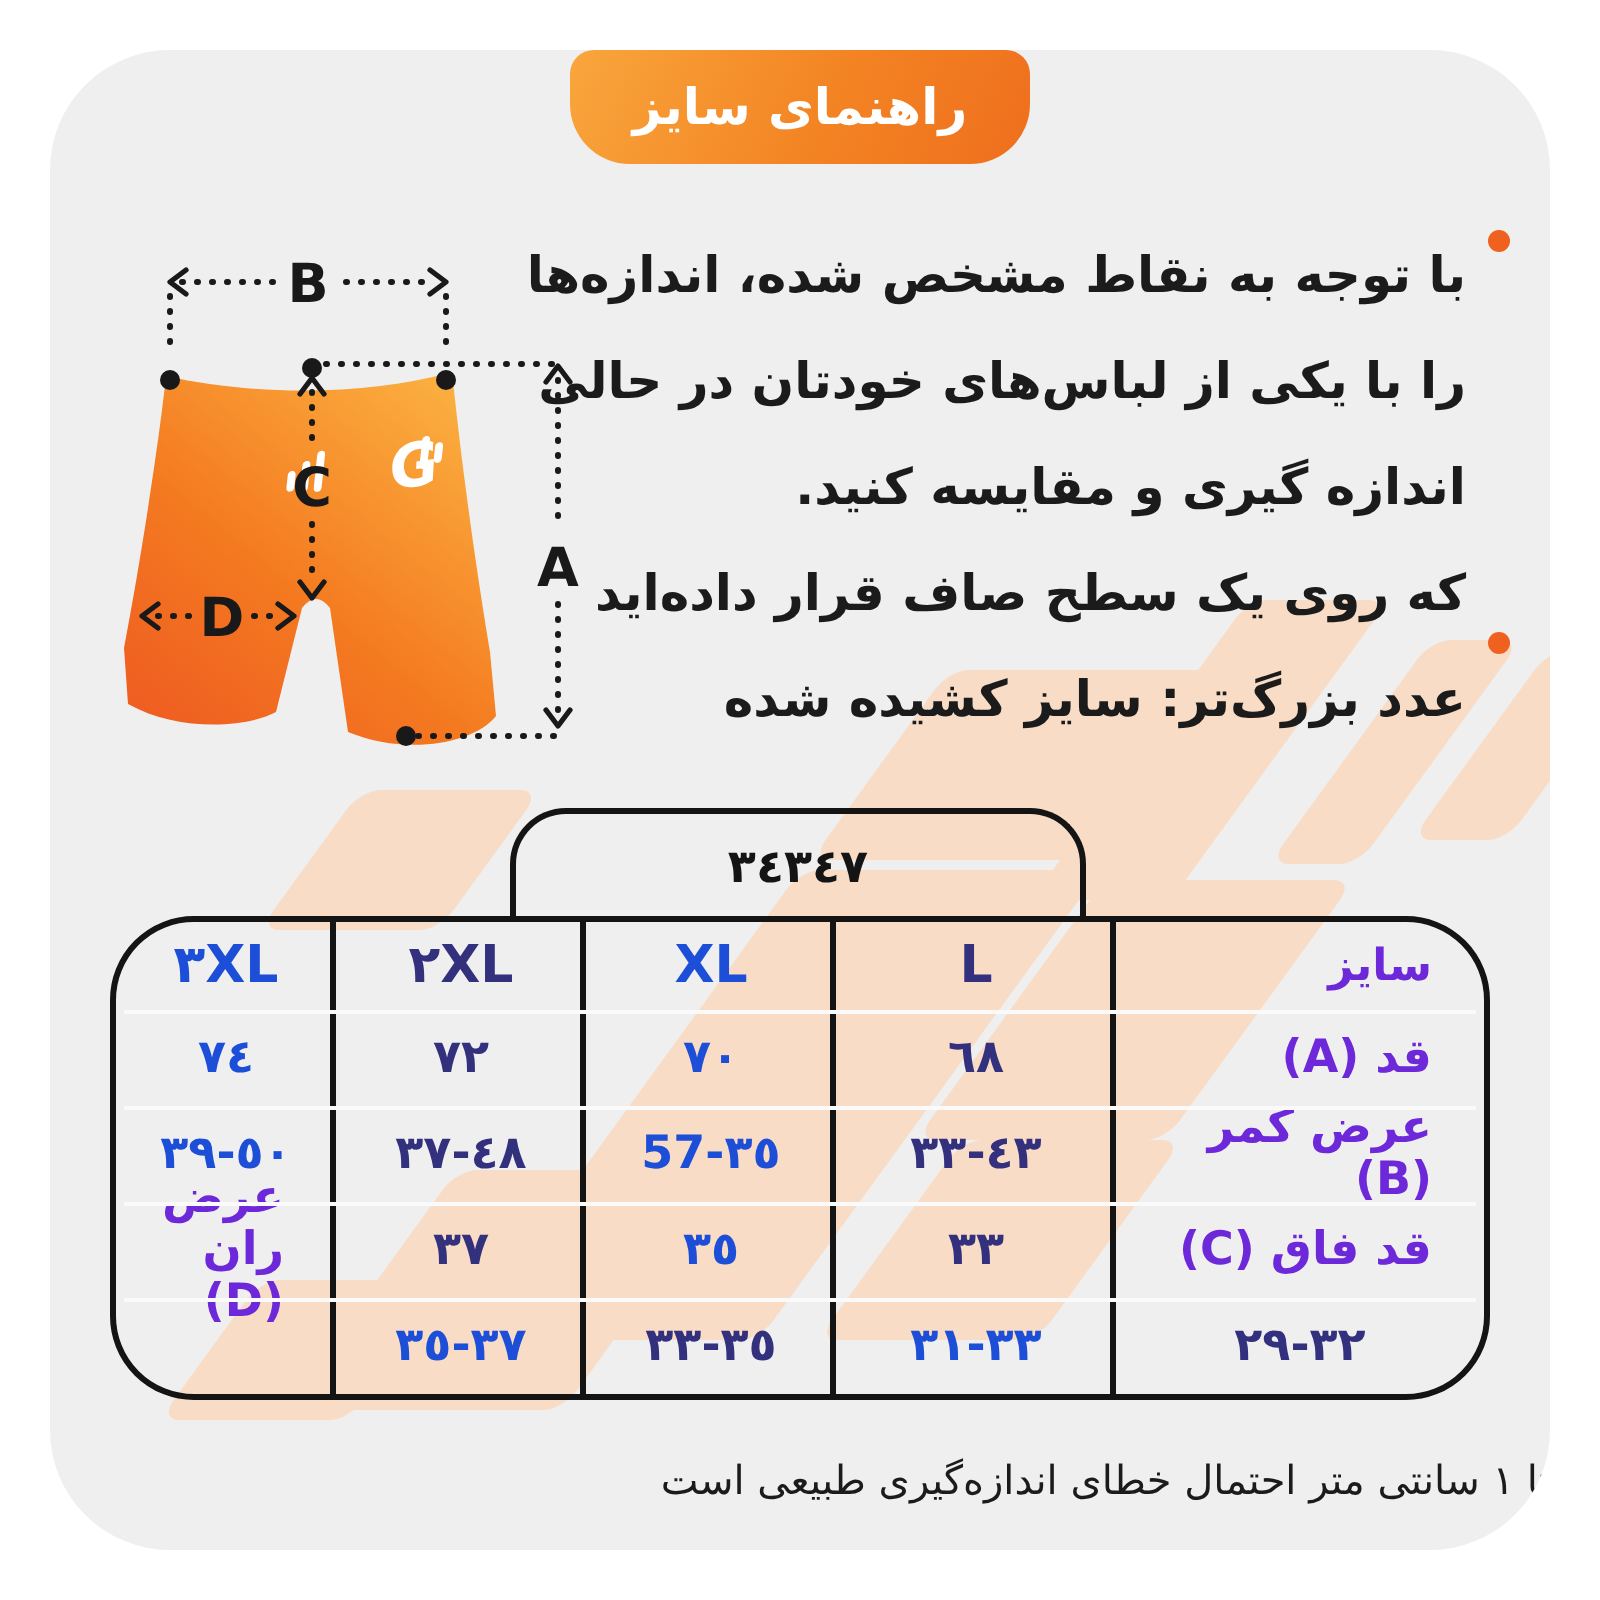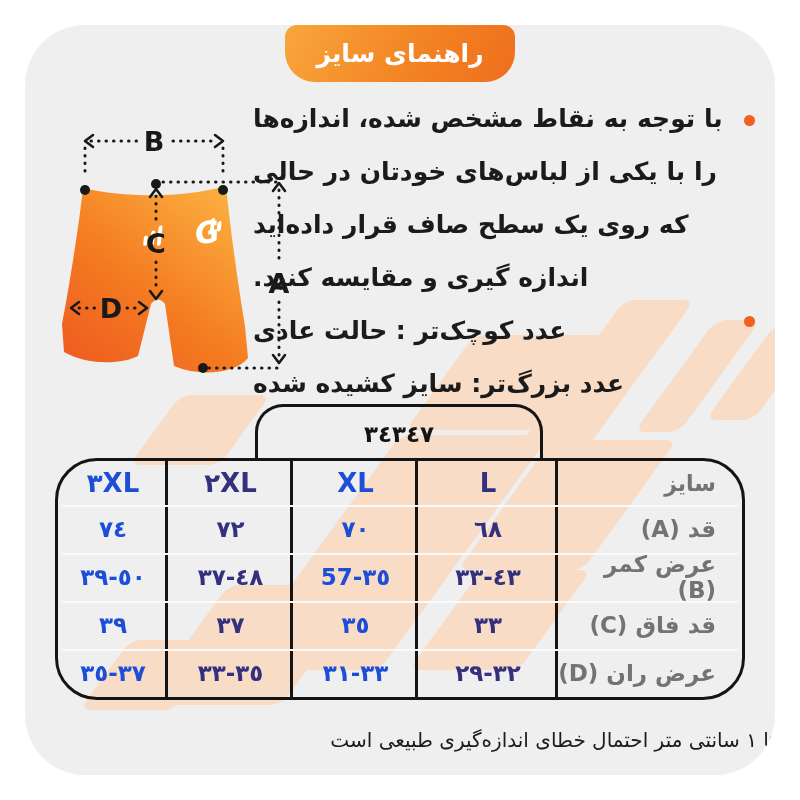--- a/index.html
+++ b/index.html
@@ -17,22 +17,22 @@
   
   .banner{
     position:absolute;left:260px;top:0;width:230px;height:57px;
     background:linear-gradient(115deg,#f9a63d 0%,#f38423 55%,#ef6e1d 100%);
     border-radius:12px 12px 30px 30px;
     display:flex;align-items:center;justify-content:center;
   }
   .banner span{color:#ffffff;font-size:25px;font-weight:bold;}
   
   .instructions{
-    position:absolute;top:67px;right:42px;width:480px;
-    text-align:left;direction:rtl;color:#1b1b1b;
+    position:absolute;top:86px;right:42px;width:480px;
+    text-align:right;direction:rtl;color:#1b1b1b;
     font-size:25px;font-weight:bold;line-height:53px;
   }
   .bullet-dot{
     position:absolute;right:20px;width:11px;height:11px;border-radius:50%;
     background:#f0611f;
   }
   
   .diagram{position:absolute;left:30px;top:87px;width:250px;height:290px;}
   
   .code-pill{
@@ -46,21 +46,21 @@
     position:absolute;left:30px;top:433px;width:690px;height:242px;
     border:3px solid #141414;border-radius:42px;
     direction:rtl;box-sizing:border-box;
   }
   .grid{
     position:absolute;inset:0;display:grid;
     grid-template-columns:184px 140px 125px 125px 110px;
     grid-template-rows:44px 48px 48px 48px 48px;
   }
   .cell{display:flex;align-items:center;justify-content:center;
-    font-weight:bold;font-size:23px;color:#737373;}
+    font-weight:bold;font-size:23px;color:#6d28d9;}
   .cell.lbl{justify-content:flex-start;padding-inline-start:26px;direction:rtl;}
   .cell.val{direction:ltr;}
   .cell.hdr-size{font-size:22px;}
   .cell.hdr-col{font-size:26px;direction:ltr;}
   .c-navy{color:#33307d;}
   .c-orange{color:#1d4ed8;}
   .vline{position:absolute;top:0;bottom:0;width:3px;background:#141414;}
   .hline{position:absolute;left:4px;right:4px;height:2px;background:#fafafa;}
   
   .footer{
@@ -156,23 +156,22 @@
         <text x="56" y="206">D</text>
       </g>
     </svg>
   </div>
 
   <span class="bullet-dot" style="top:90px;"></span>
   <span class="bullet-dot" style="top:291px;"></span>
   <div class="instructions">
     <div>با توجه به نقاط مشخص شده، اندازه‌ها</div>
     <div>را با یکی از لباس‌های خودتان در حالی</div>
+    <div>اندازه گیری و مقایسه کنید.</div>
     <div>که روی یک سطح صاف قرار داده‌اید</div>
-    <div>اندازه گیری و مقایسه کنید.</div>
-    <div>عدد کوچک‌تر : حالت عادی</div>
     <div>عدد بزرگ‌تر: سایز کشیده شده</div>
   </div>
 
   <div class="code-pill">
     <span>٣٤٣٤٧</span>
   </div>
 
   <div class="size-table">
     <div class="grid">
 
@@ -191,21 +190,20 @@
       <div class="cell lbl">عرض کمر (B)</div>
       <div class="cell val c-navy">٤٣-٣٣</div>
       <div class="cell val c-orange">57-٣٥</div>
       <div class="cell val c-navy">٤٨-٣٧</div>
       <div class="cell val c-orange">٥٠-٣٩</div>
 
       <div class="cell lbl">قد فاق (C)</div>
       <div class="cell val c-navy">٣٣</div>
       <div class="cell val c-orange">٣٥</div>
       <div class="cell val c-navy">٣٧</div>
-      <div class="cell val c-orange">٣٩</div>
 
       <div class="cell lbl">عرض ران (D)</div>
       <div class="cell val c-navy">٣٢-٢٩</div>
       <div class="cell val c-orange">٣٣-٣١</div>
       <div class="cell val c-navy">٣٥-٣٣</div>
       <div class="cell val c-orange">٣٧-٣٥</div>
     </div>
 
     <span class="vline" style="left:107px;"></span>
     <span class="vline" style="left:232px;"></span>

